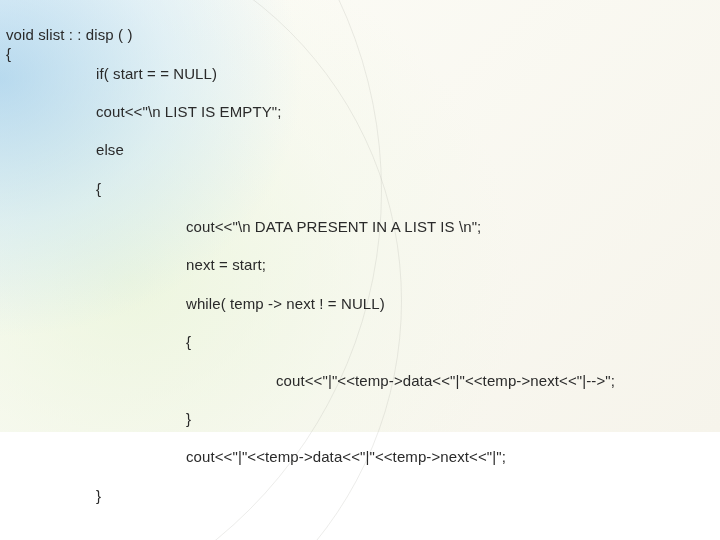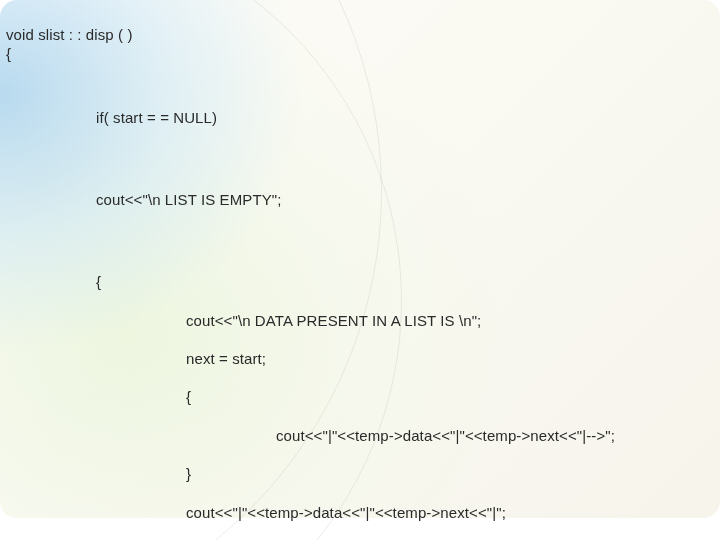--- a/index.html
+++ b/index.html
@@ -6,26 +6,25 @@
     margin: 0;
     padding: 0;
     width: 720px;
     height: 540px;
     overflow: hidden;
     font-family: Arial, Helvetica, sans-serif;
   }
   .slide {
     position: relative;
     width: 720px;
-    height: 518px;
+    height: 432px;
     background:
       radial-gradient(ellipse 420px 360px at 0% 18%, rgba(130,190,235,0.55) 0%, rgba(180,220,250,0.35) 40%, rgba(255,255,255,0) 72%),
       radial-gradient(ellipse 520px 460px at 18% 65%, rgba(228,243,210,0.6) 0%, rgba(240,248,230,0.35) 45%, rgba(255,255,255,0) 75%),
       linear-gradient(135deg, #fdfdf8 0%, #f6f4eb 100%);
-    border-radius: 17px;
   }
   .arc1, .arc2 {
     position: absolute;
     border: 1px solid rgba(180,180,170,0.25);
     border-radius: 50%;
     pointer-events: none;
   }
   .arc1 { width: 900px; height: 900px; left: -520px; top: -260px; }
   .arc2 { width: 760px; height: 760px; left: -360px; top: -80px; }
   .code {
@@ -33,39 +32,41 @@
     left: 6px;
     top: 6px;
     right: 6px;
     font-size: 15px;
     line-height: 1.28;
     color: #2a2a2a;
     white-space: pre;
     font-family: Arial, Helvetica, sans-serif;
     letter-spacing: 0.1px;
   }
-  .t1 { padding-left: 90px; display: block; margin-top: 44px; }
+  .t1 { padding-left: 90px; display: block; }
   .t2 { padding-left: 180px; display: block; }
   .t3 { padding-left: 270px; display: block; }
 </style>
 </head>
 <body>
 
 <div class="slide">
   <div class="arc1"></div>
   <div class="arc2"></div>
 
   <div class="code">
 <span>void slist : : disp ( )</span>
 <span>{</span>
 <span class="t1">if( start = = NULL)</span>
 <span class="t1">cout&lt;&lt;"\n LIST IS EMPTY";</span>
+<span class="t1">else</span>
 <span class="t1">{</span>
 <span class="t2">cout&lt;&lt;"\n DATA PRESENT IN A LIST IS \n";</span>
 <span class="t2">next = start;</span>
+<span class="t2">while( temp -&gt; next ! = NULL)</span>
 <span class="t2">{</span>
 <span class="t3">cout&lt;&lt;"|"&lt;&lt;temp-&gt;data&lt;&lt;"|"&lt;&lt;temp-&gt;next&lt;&lt;"|--&gt;";</span>
 <span class="t2">}</span>
 <span class="t2">cout&lt;&lt;"|"&lt;&lt;temp-&gt;data&lt;&lt;"|"&lt;&lt;temp-&gt;next&lt;&lt;"|";</span>
 <span class="t1">}</span>
 
 
 
 
 

